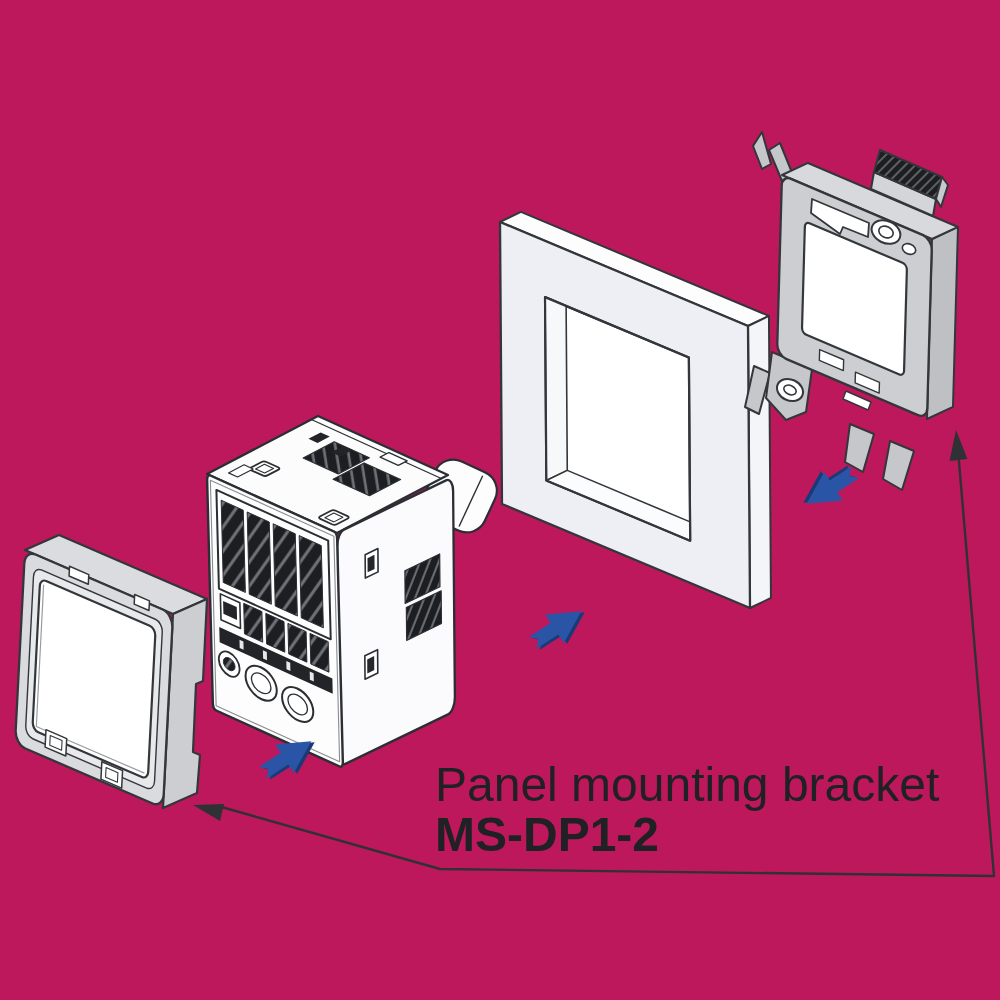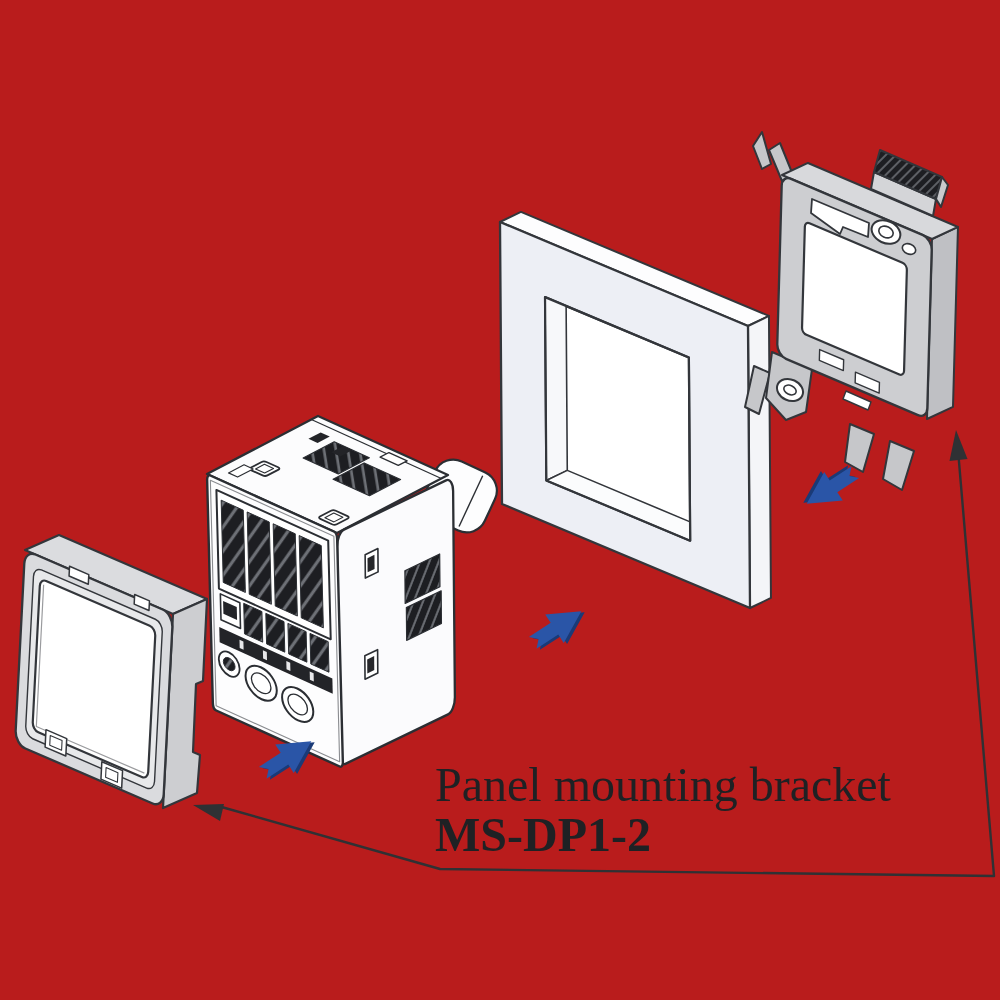--- a/index.html
+++ b/index.html
@@ -1,17 +1,17 @@
 <!DOCTYPE html>
 <html><head>
 <meta charset="utf-8">
 <style>
   html,body{margin:0;padding:0;background:#ffffff;}
-  .stage{position:relative;width:1000px;height:1000px;background:#b91c1c;
-         font-family:Liberation Serif, serif;overflow:hidden;}
+  .stage{position:relative;width:1000px;height:1000px;background:#be185d;
+         font-family:Liberation Sans, sans-serif;overflow:hidden;}
   .stage svg{position:absolute;left:0;top:0;}
   text{fill:#1f2124;}
   .lbl1{font-size:48px;font-weight:400;}
   .lbl2{font-size:48px;font-weight:700;}
 </style>
 </head>
 <body>
 
 <div class="stage">
 <svg width="1000" height="1000" viewBox="0 0 1000 1000">

